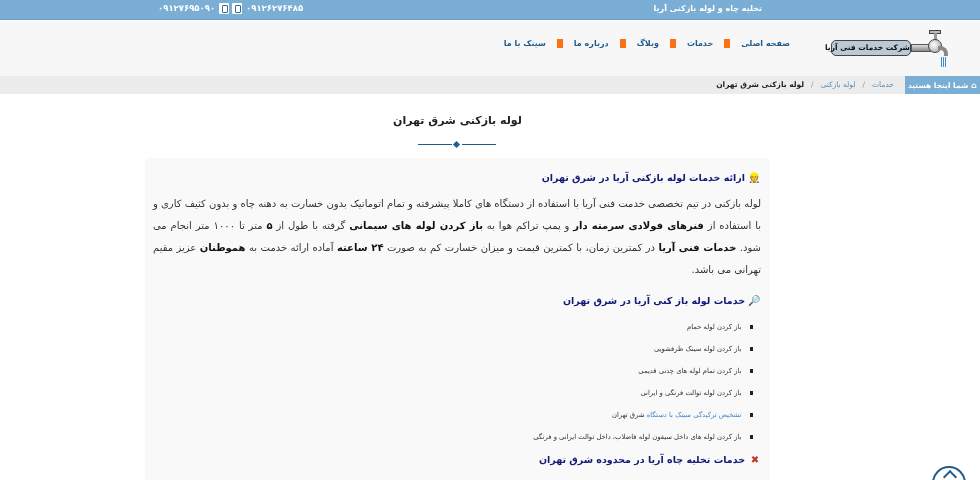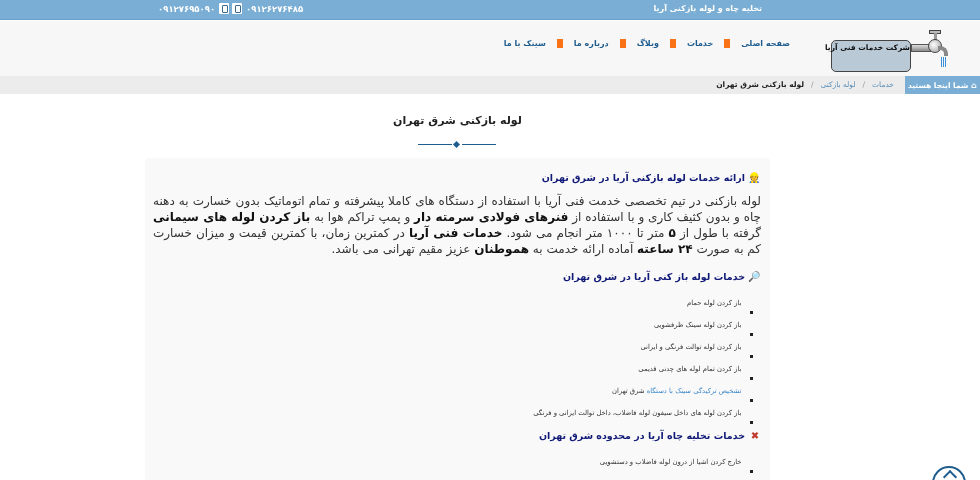--- a/index.html
+++ b/index.html
@@ -1,28 +1,28 @@
 <!DOCTYPE html>
 <html><head>
 <meta charset="utf-8">
 <style>
   * { box-sizing: border-box; margin: 0; padding: 0; }
   html, body { width: 980px; height: 480px; overflow: hidden; background: #ffffff; }
   body { font-family: "DejaVu Sans", sans-serif; direction: rtl; color: #333; position: relative; }
 
   .topbar { position: absolute; top: 0; left: 0; width: 980px; height: 20px; background: #7aaed4; border-bottom: 1px solid #6b9fc6; }
   .topbar-title { position: absolute; right: 218px; top: 4px; font-size: 8px; font-weight: bold; color: #fff; }
-  .phone { position: absolute; top: 3px; display: flex; align-items: center; gap: 4px; direction: ltr; }
+  .phone { position: absolute; top: 3px; display: flex; gap: 4px; direction: ltr; }
   .phone-num { font-size: 8.5px; font-weight: bold; color: #fff; letter-spacing: 0.2px; }
   .phone-icon { width: 10px; height: 11px; background: #fff; border-radius: 1px; position: relative; }
   .phone-icon::after { content: ""; position: absolute; left: 3px; top: 2px; width: 4px; height: 6px; border: 1px solid #3b6a90; border-radius: 1px; }
 
   .header { position: absolute; top: 21px; left: 0; width: 980px; height: 55px; background: #f7f7f7; }
   .logo { position: absolute; right: 28px; top: 9px; width: 124px; height: 38px; }
-  .logo-box { position: absolute; left: 3px; top: 10px; width: 80px; height: 32px; background: #b9c9d6; border: 1.5px solid #444; border-radius: 5px; font-size: 7.5px; font-weight: bold; color: #111; text-align: center; line-height: 13px; white-space: nowrap; }
+  .logo-box { position: absolute; left: 3px; top: 10px; width: 80px; height: 16px; background: #b9c9d6; border: 1.5px solid #444; border-radius: 5px; font-size: 7.5px; font-weight: bold; color: #111; text-align: center; line-height: 13px; white-space: nowrap; }
   .logo-pipe { position: absolute; left: 83px; top: 14px; width: 20px; height: 8px; background: linear-gradient(#ddd,#888); border: 1px solid #555; }
   .logo-valve { position: absolute; left: 100px; top: 9px; width: 14px; height: 14px; border-radius: 50%; background: radial-gradient(circle at 40% 40%, #fff, #999); border: 1px solid #444; }
   .logo-handle { position: absolute; left: 101px; top: 0; width: 12px; height: 4px; background: #bbb; border: 1px solid #444; }
   .logo-stem { position: absolute; left: 106px; top: 3px; width: 3px; height: 7px; background: #999; }
   .logo-spout { position: absolute; left: 110px; top: 16px; width: 10px; height: 10px; border-right: 4px solid #888; border-top: 4px solid #888; border-top-right-radius: 8px; }
   .logo-water { position: absolute; left: 113px; top: 27px; width: 6px; height: 10px; background: repeating-linear-gradient(90deg,#3a8fd6 0 1px,transparent 1px 2px); }
 
   .nav { position: absolute; right: 190px; top: 18px; display: flex; align-items: center; }
   .nav-item { font-size: 8px; font-weight: bold; color: #1f5d8f; padding: 0 11px; border-left: 6px solid #f97316; text-decoration: none; white-space: nowrap; }
   .nav-item:last-child { border-left: none; }
@@ -37,24 +37,24 @@
   .crumb-current { color: #222; font-weight: bold; }
 
   .page-title { position: absolute; top: 114px; left: 0; width: 915px; text-align: center; font-size: 11px; font-weight: bold; color: #222; }
   .title-ornament { position: absolute; top: 142px; left: 418px; width: 78px; height: 4px; }
   .orn-line { position: absolute; top: 1.5px; height: 1.5px; width: 34px; background: #1f5d8f; }
   .orn-dot { position: absolute; top: 0; left: 36px; width: 5px; height: 5px; background: #1f5d8f; transform: rotate(45deg); }
 
   .content { position: absolute; top: 158px; left: 145px; width: 625px; height: 330px; background: #f9f9f9; border-radius: 3px; padding: 14px 9px 0 8px; }
   .sec-heading { display: flex; align-items: center; gap: 4px; font-size: 9.5px; font-weight: bold; color: #121a78; margin-bottom: 10px; }
   .sec-icon { font-size: 10px; width: 12px; text-align: center; }
-  .para { font-size: 12px; line-height: 16px; color: #333; text-align: justify; }
+  .para { font-size: 10px; line-height: 22px; color: #333; text-align: justify; }
   .para b { color: #111; }
   .bullets { list-style: none; margin: 0 0 0 0; padding-right: 8px; }
-  .bullet { font-size: 6.8px; color: #333; height: 22px; line-height: 22px; display: flex; align-items: flex-end; gap: 8px; }
+  .bullet { font-size: 6.8px; color: #333; height: 22px; line-height: 22px; display: flex; align-items: center; gap: 8px; }
   .bullet::before { content: ""; width: 3.5px; height: 3.5px; background: #222; display: inline-block; }
   .bullet a { color: #3b87c9; text-decoration: none; }
 
   .sec-2 { margin-top: 14px; }
   .sec-3 { margin-top: 6px; }
 
   .scroll-top { position: absolute; right: 14px; top: 466px; width: 34px; height: 34px; border-radius: 50%; border: 2px solid #1f5d8f; background: #fff; }
   .scroll-top::after { content: ""; position: absolute; left: 11px; top: 4px; width: 8px; height: 8px; border-top: 2px solid #1f5d8f; border-left: 2px solid #1f5d8f; transform: rotate(45deg); }
 </style>
 </head>
@@ -127,24 +127,24 @@
     <span>خدمات لوله باز کنی آریا در شرق تهران</span>
   </h2>
   <ul class="bullets">
     <li class="bullet">
         <span>باز کردن لوله حمام</span>
       </li>
     <li class="bullet">
         <span>باز کردن لوله سینک ظرفشویی</span>
       </li>
     <li class="bullet">
-        <span>باز کردن لوله توالت فرنگی و ایرانی</span>
+        <span>باز کردن تمام لوله های چدنی قدیمی</span>
       </li>
     <li class="bullet">
-        <span>باز کردن تمام لوله های چدنی قدیمی</span>
+        <span>باز کردن لوله توالت فرنگی و ایرانی</span>
       </li>
     <li class="bullet">
         <span><a>تشخیص ترکیدگی سینک با دستگاه</a><span> شرق تهران</span></span>
       </li>
     <li class="bullet">
         <span>باز کردن لوله های داخل سیفون لوله فاضلاب، داخل توالت ایرانی و فرنگی</span>
       </li>
   </ul>
 
   <h2 class="sec-heading sec-3">

